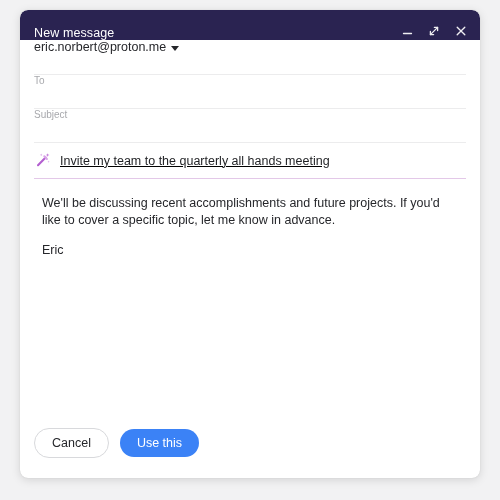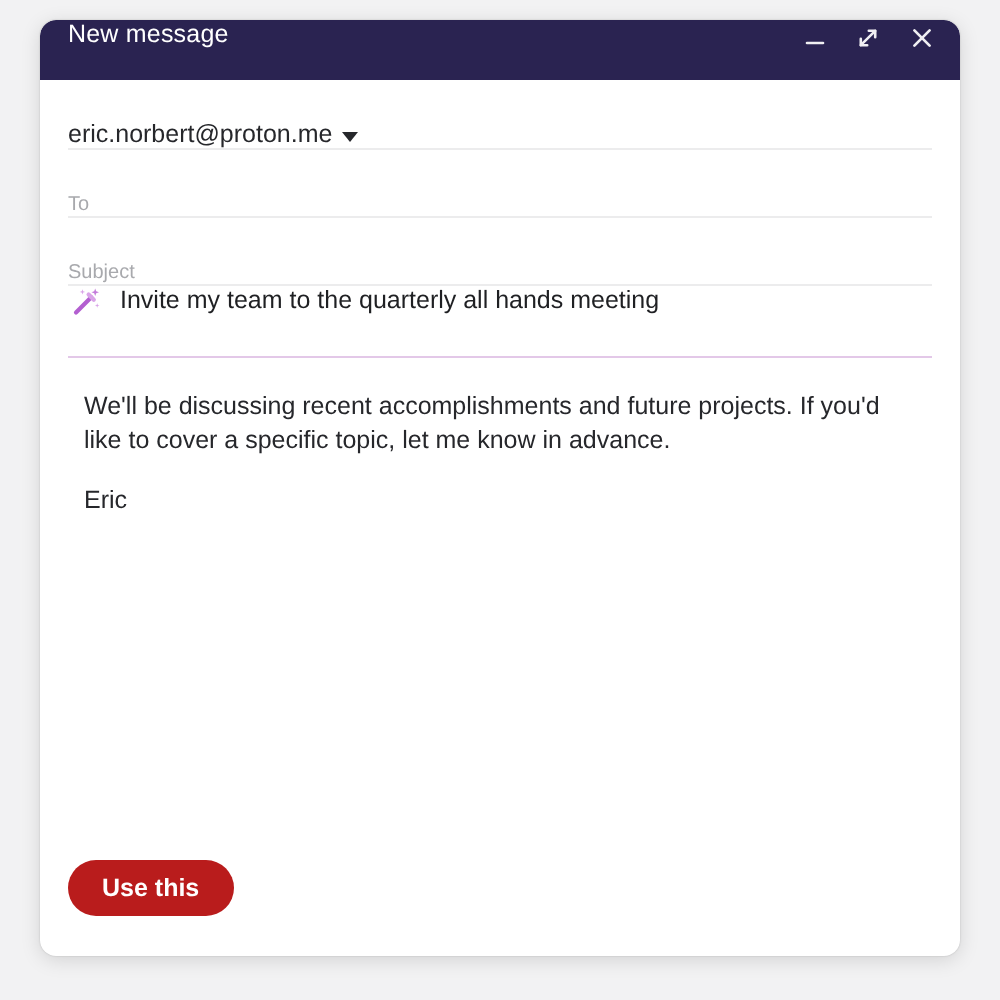--- a/index.html
+++ b/index.html
@@ -35,21 +35,21 @@
     overflow: hidden;
   }
 
   
   .titlebar {
     height: 30px;
     min-height: 30px;
     background: #2a2351;
     color: #ffffff;
     display: flex;
-    align-items: flex-start;
+    align-items: flex-end;
     padding: 0 10px 0 14px;
     border-radius: 8px 8px 0 0;
   }
   .titlebar-title {
     font-size: 12.5px;
     color: #ffffff;
     letter-spacing: 0.1px;
     flex: 1;
   }
   .titlebar-actions {
@@ -68,21 +68,21 @@
   }
   .tb-btn svg { display: block; }
 
   
   .fields {
     padding: 0 14px;
   }
   .field-row {
     height: 33px;
     display: flex;
-    align-items: flex-end;
+    align-items: flex-start;
     border-bottom: 1px solid #ececed;
     position: relative;
   }
   .field-row.sender {
     height: 34px;
     border-bottom: 1px solid #ececed;
   }
   .sender-text {
     font-size: 12.5px;
     color: #26272b;
@@ -124,22 +124,24 @@
     align-items: center;
     justify-content: center;
     cursor: pointer;
   }
 
   
   .suggestion-row {
     margin: 0 14px;
     height: 35px;
     display: flex;
+    align-items: center;
     gap: 9px;
     border-bottom: 1px solid #e3c8e8;
+    text-decoration: underline;
   }
   .wand-icon {
     width: 17px;
     height: 17px;
     display: flex;
     align-items: center;
     justify-content: center;
     flex: 0 0 auto;
   }
   .suggestion-text {
@@ -178,23 +180,23 @@
     cursor: pointer;
     border: none;
     line-height: 1;
   }
   .btn-secondary {
     background: #ffffff;
     color: #26272b;
     border: 1px solid #d8d9dc;
   }
   .btn-primary {
-    background: #b91c1c;
+    background: #3b82f6;
     color: #ffffff;
-    font-weight: bold;
+    font-weight: normal;
   }
   .disclaimer {
     font-size: 10.5px;
     color: #8f9095;
     line-height: 14px;
   }
   .disclaimer-link {
     color: #8f9095;
     text-decoration: underline;
     cursor: pointer;
@@ -269,18 +271,19 @@
       <span class="suggestion-text">Invite my team to the quarterly all hands meeting</span>
     </div>
 
     <div class="body-area">
       <p class="body-para">We'll be discussing recent accomplishments and future projects. If you'd like to cover a specific topic, let me know in advance.</p>
       <p class="body-para">Eric</p>
     </div>
 
     <div class="footer">
       <div class="footer-buttons">
+        <button class="btn btn-secondary">Cancel</button>
         <button class="btn btn-primary">Use this</button>
       </div>
     </div>
 
   </div>
 </div>
 
 </body></html>

